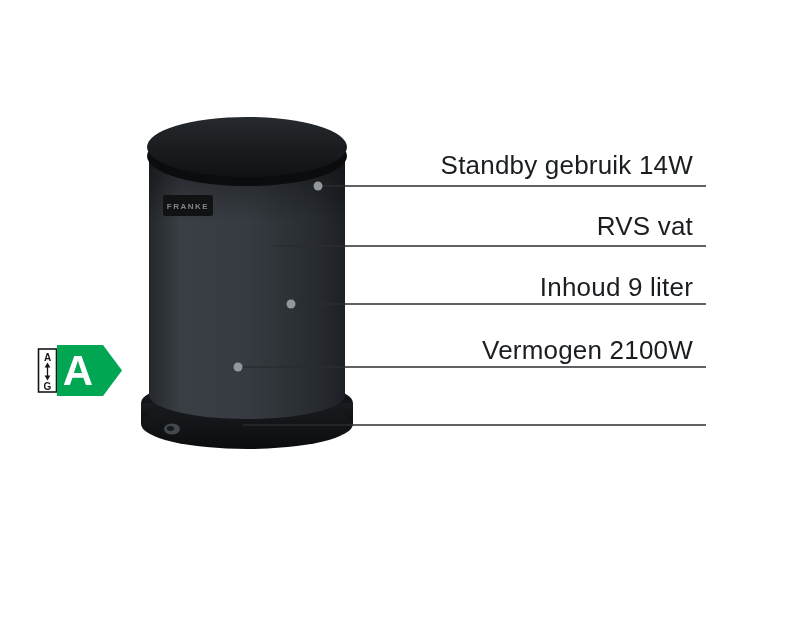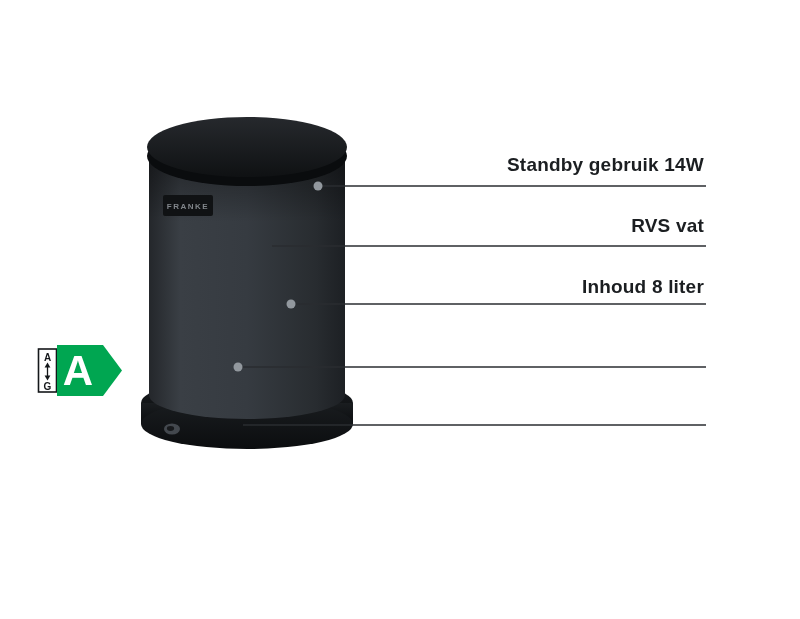--- a/index.html
+++ b/index.html
@@ -7,25 +7,25 @@
   .stage {
     position:relative;
     width:800px; height:619px;
     background:#ffffff;
     overflow:hidden;
     font-family:"Liberation Sans", sans-serif;
   }
   .stage > svg { position:absolute; left:0; top:0; }
   .callout-label {
     position:absolute;
-    right:96px;
+    right:107px;
     text-align:right;
     white-space:nowrap;
-    font-size:19px;
-    font-weight:700;
+    font-size:26px;
+    font-weight:400;
     line-height:24px;
     color:#1b1e21;
     letter-spacing:0.2px;
   }
 </style>
 </head>
 <body>
 
 <div class="stage">
 
@@ -99,15 +99,16 @@
       <path d="M47.5,362.5 L44.6,367.5 L50.4,367.5 Z" fill="#14171a"></path>
       <path d="M47.5,380.5 L44.6,375.5 L50.4,375.5 Z" fill="#14171a"></path>
       <text x="47.5" y="389.5" font-size="10" font-weight="bold" fill="#14171a" text-anchor="middle">G</text>
       <polygon points="57,345 103,345 122,370.5 103,396 57,396" fill="#00a651"></polygon>
       <text x="78" y="385" font-size="42" font-weight="bold" fill="#ffffff" text-anchor="middle">A</text>
     </g>
   </svg>
 
   <div class="callout-label" style="top:153px">Standby gebruik 14W</div>
   <div class="callout-label" style="top:214px">RVS vat</div>
-  <div class="callout-label" style="top:275px">Inhoud 8 liter</div>
+  <div class="callout-label" style="top:275px">Inhoud 9 liter</div>
+  <div class="callout-label" style="top:338px">Vermogen 2100W</div>
 
 </div>
 
 </body></html>

